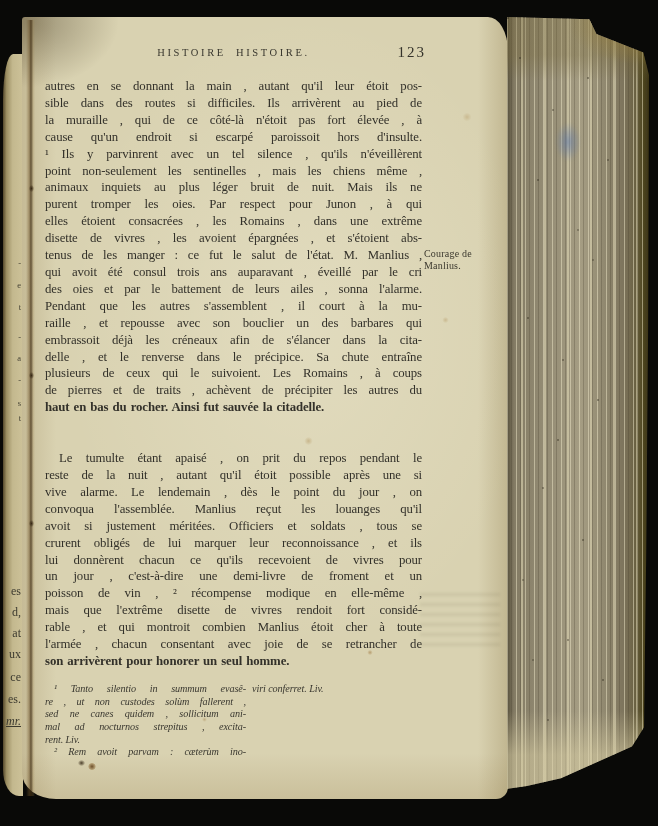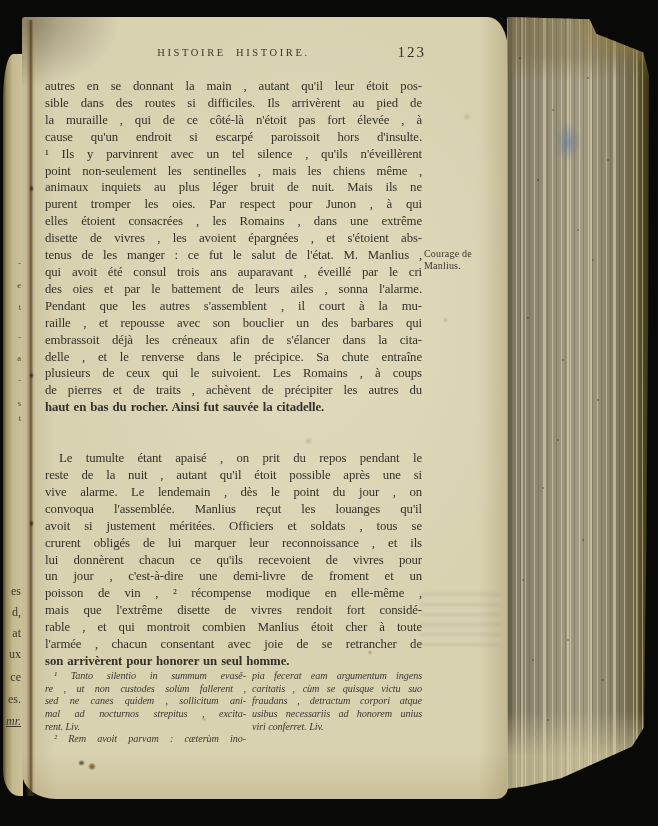--- a/index.html
+++ b/index.html
@@ -54,21 +54,21 @@
   .page-number{position:absolute;right:-4px;top:-3px;font-size:15px;letter-spacing:2px;
     font-weight:normal;color:#34322a;}
 
   .just{font-size:12.8px;line-height:16.9px;letter-spacing:-0.1px;word-spacing:1px;
     text-align:justify;text-align-last:justify;white-space:pre-line;margin-top:34px;}
   .lastline{font-size:12.8px;line-height:16.9px;letter-spacing:-0.1px;word-spacing:1px;
     text-align:left;white-space:pre-line;font-weight:bold;}
   .p1{margin-top:13px;}
   .indent{text-indent:14px;}
 
-  .footnotes{display:flex;gap:6px;color:#3a3830;}
+  .footnotes{display:flex;gap:6px;margin-top:13px;color:#3a3830;}
   .fn-col-left{width:201px;}
   .fn-col-right{width:170px;}
   .fn{font-style:italic;font-size:10.2px;line-height:12.7px;letter-spacing:-0.1px;
     text-align:justify;text-align-last:justify;white-space:pre-line;}
   .fn-last{text-align:left;text-align-last:left;}
   .fn-indent{text-indent:9px;}
 
   .margin-note{position:absolute;left:402px;top:231px;width:82px;font-size:10px;
     line-height:11.5px;white-space:pre-line;color:#3b382e;letter-spacing:.2px;}
 
@@ -169,24 +169,20 @@
       <div class="footnotes">
         <div class="fn-col-left">
           <div class="fn fn-indent">¹ Tanto silentio in summum evasê-
 re , ut non custodes solùm fallerent ,
 sed ne canes quidem , sollicitum ani-
 mal ad nocturnos strepitus , excita-</div>
           <div class="fn fn-last">rent. Liv.</div>
           <div class="fn fn-indent">² Rem avoit parvam : cæterùm ino-</div>
         </div>
         <div class="fn-col-right">
-          <div class="fn">pia fecerat eam argumentum ingens
-caritatis , cùm se quisque victu suo
-fraudans , detractum corpori atque
-usibus necessariis ad honorem unius</div>
           <div class="fn fn-last">viri conferret. Liv.</div>
         </div>
       </div>
     </div>
 
     <div class="margin-note">Courage de
 Manlius.</div>
   </div>
 
   <div class="crease"></div>

